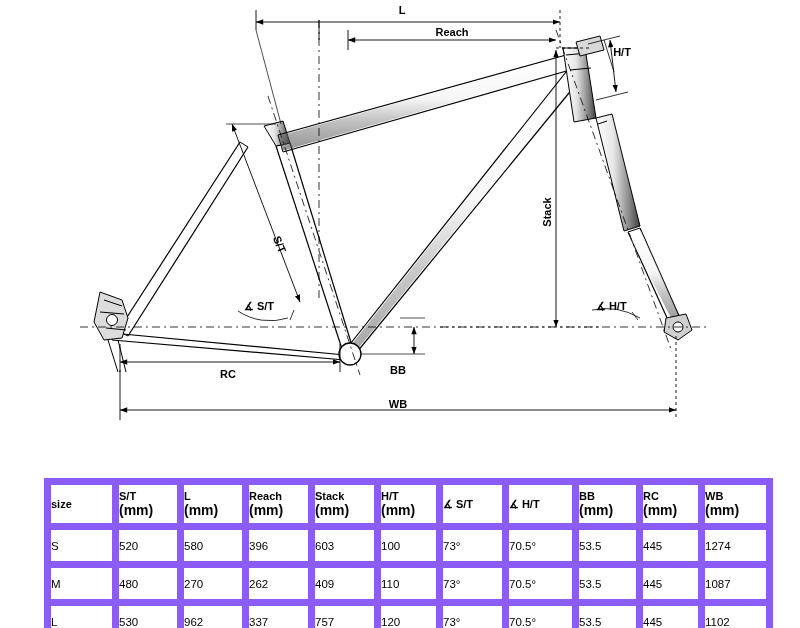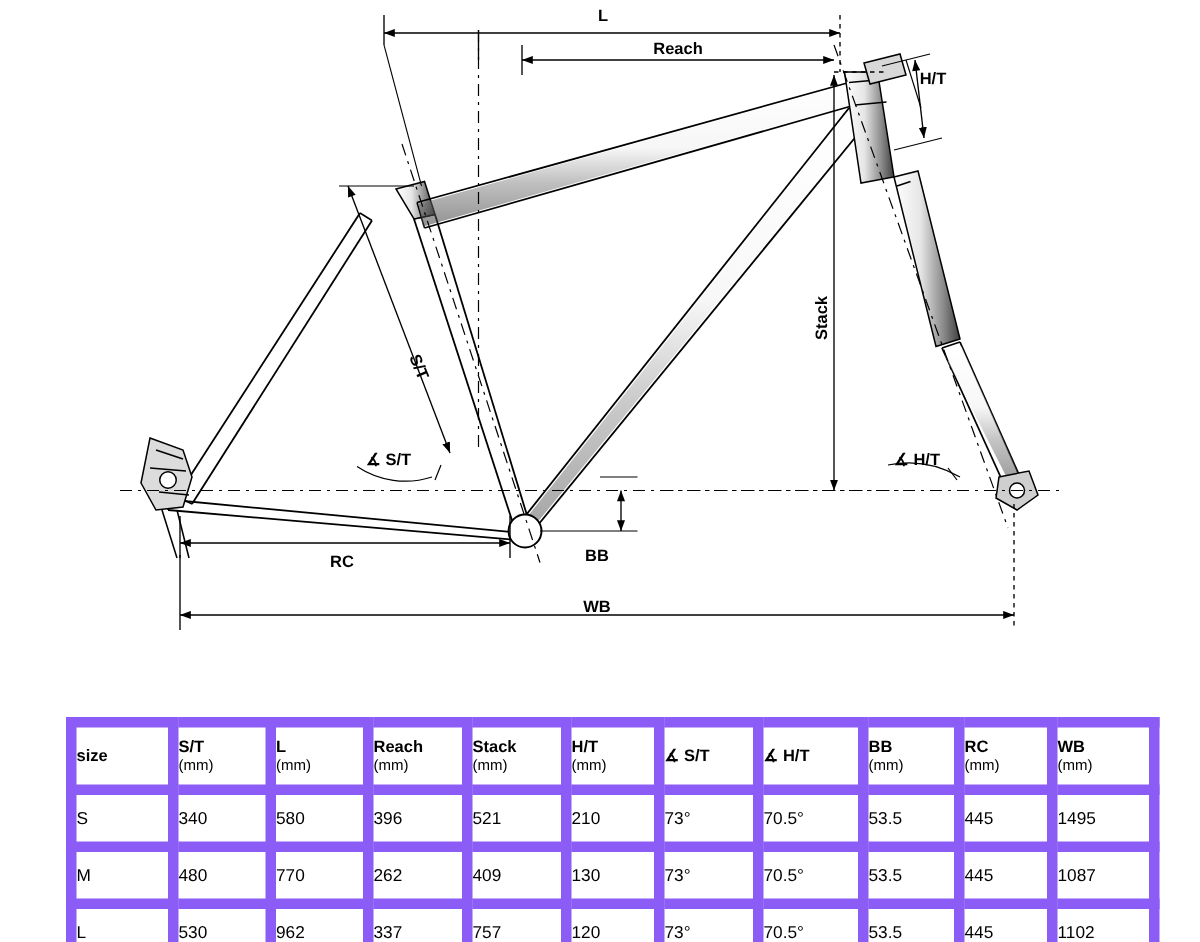--- a/index.html
+++ b/index.html
@@ -43,22 +43,22 @@
     font-weight: normal;
   }
   table.geo thead th {
     height: 38px;
     font-weight: bold;
     font-size: 11px;
     line-height: 1.15;
   }
   table.geo thead th .unit {
     display: block;
-    font-weight: normal;
-    font-size: 10px;
+    font-weight: bold;
+    font-size: 14px;
   }
   table.geo tbody td {
     font-size: 11.5px;
   }
   table.geo tbody td.sizecell {
     font-size: 11.5px;
   }
   .dimtext {
     font-size: 11px;
     font-weight: bold;
@@ -246,38 +246,38 @@
           <th><span>∡ S/T</span></th>
           <th><span>∡ H/T</span></th>
           <th><span>BB</span><span class="unit">(mm)</span></th>
           <th><span>RC</span><span class="unit">(mm)</span></th>
           <th><span>WB</span><span class="unit">(mm)</span></th>
         </tr>
     </thead>
     <tbody>
         <tr>
           <td class="sizecell">S</td>
-          <td>340</td>
+          <td>520</td>
           <td>580</td>
           <td>396</td>
-          <td>521</td>
-          <td>210</td>
+          <td>603</td>
+          <td>100</td>
           <td>73°</td>
           <td>70.5°</td>
           <td>53.5</td>
           <td>445</td>
-          <td>1495</td>
+          <td>1274</td>
         </tr>
         <tr>
           <td class="sizecell">M</td>
           <td>480</td>
-          <td>770</td>
+          <td>270</td>
           <td>262</td>
           <td>409</td>
-          <td>130</td>
+          <td>110</td>
           <td>73°</td>
           <td>70.5°</td>
           <td>53.5</td>
           <td>445</td>
           <td>1087</td>
         </tr>
         <tr>
           <td class="sizecell">L</td>
           <td>530</td>
           <td>962</td>

